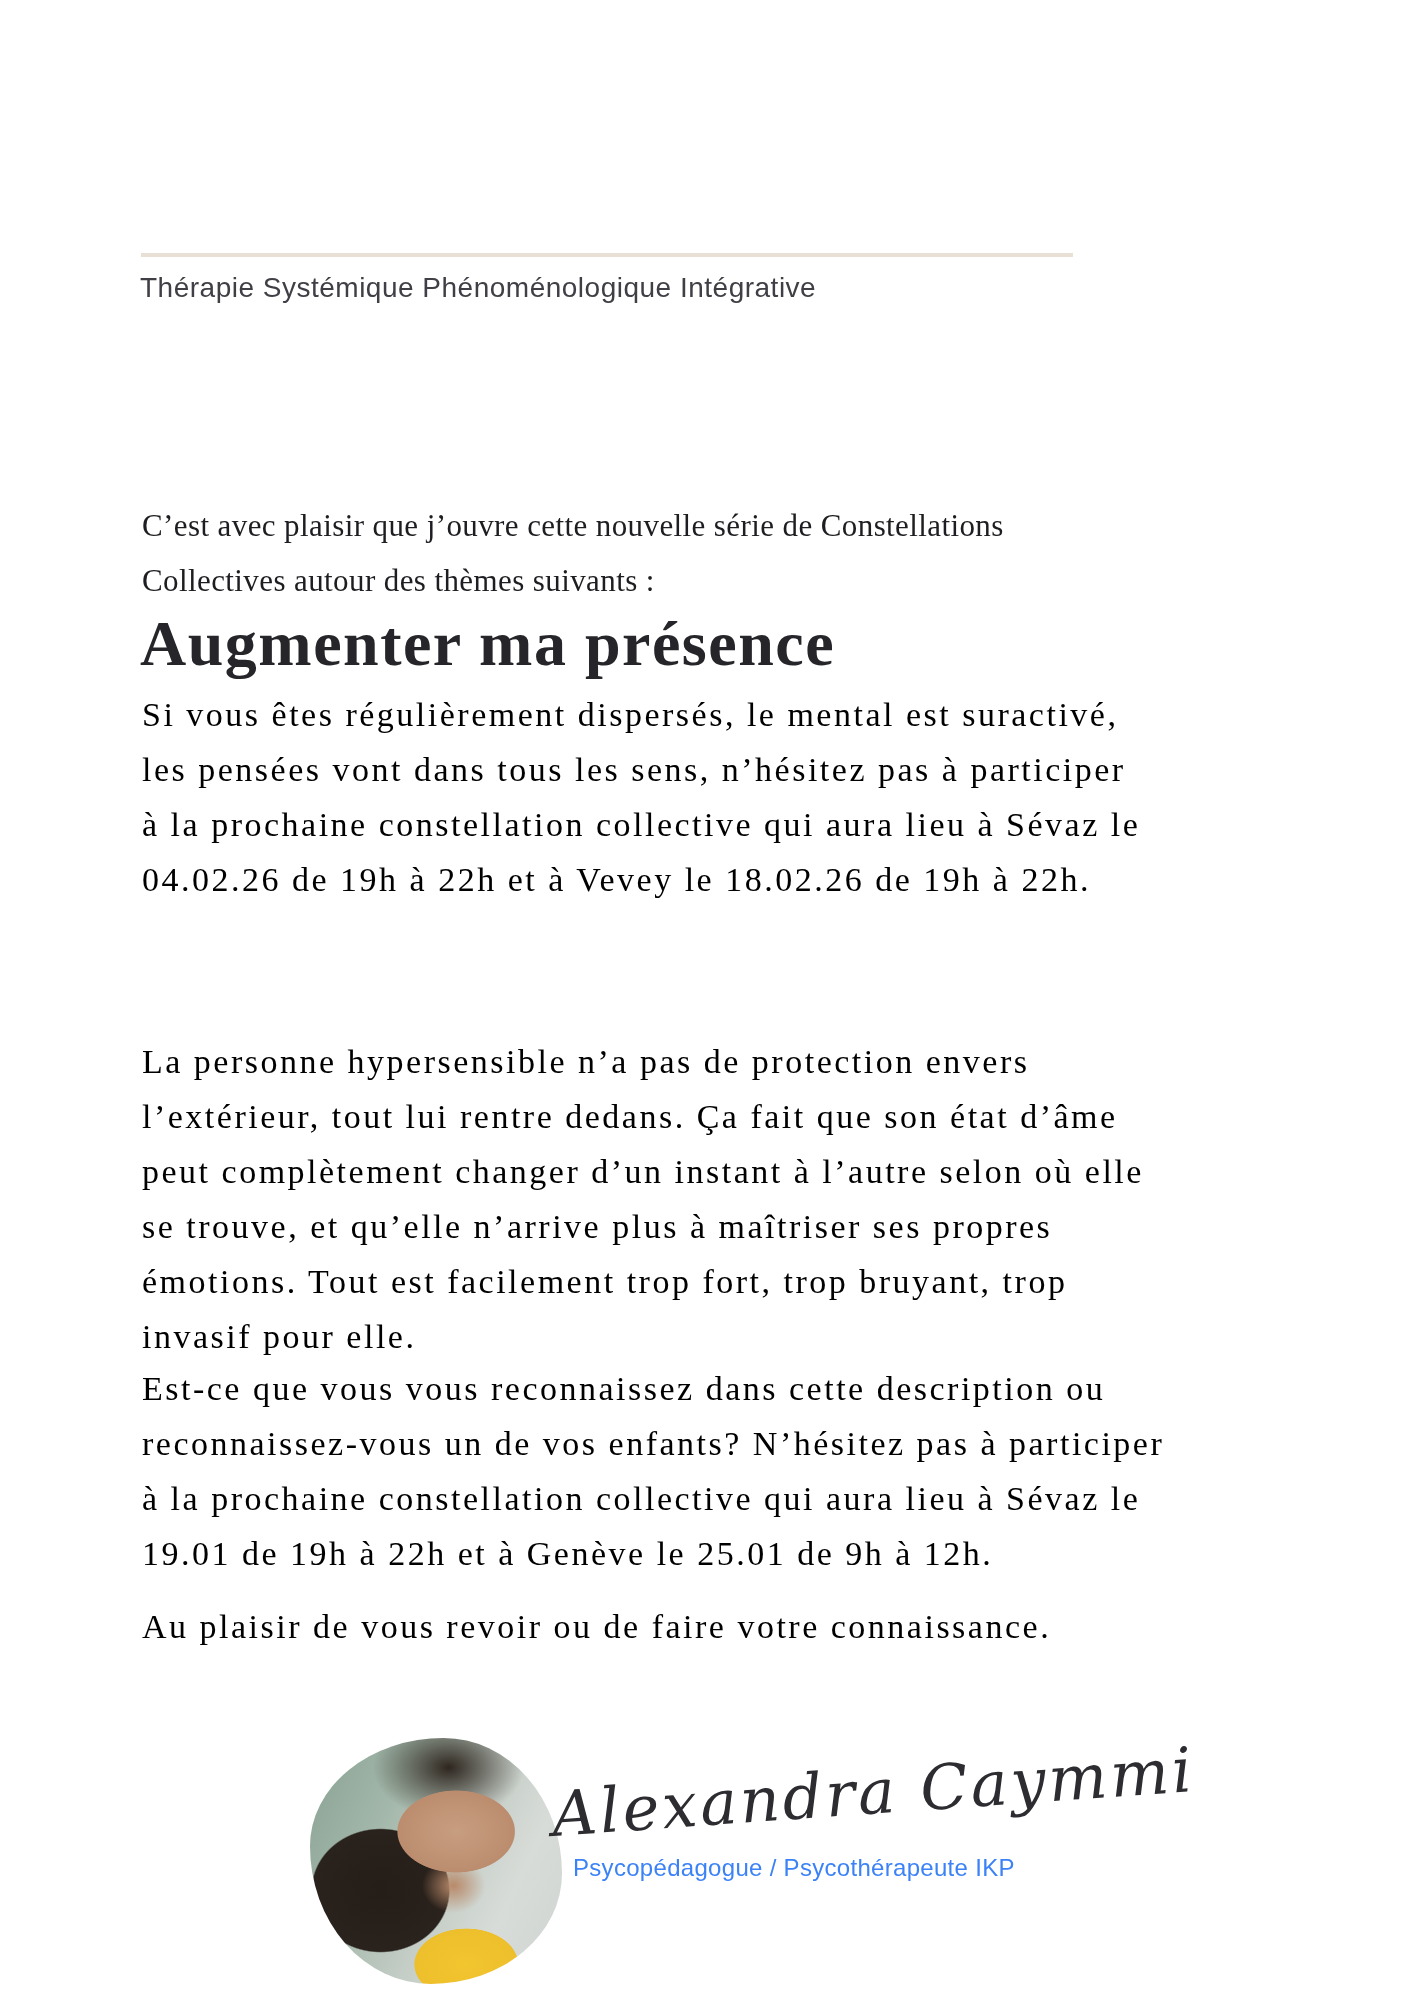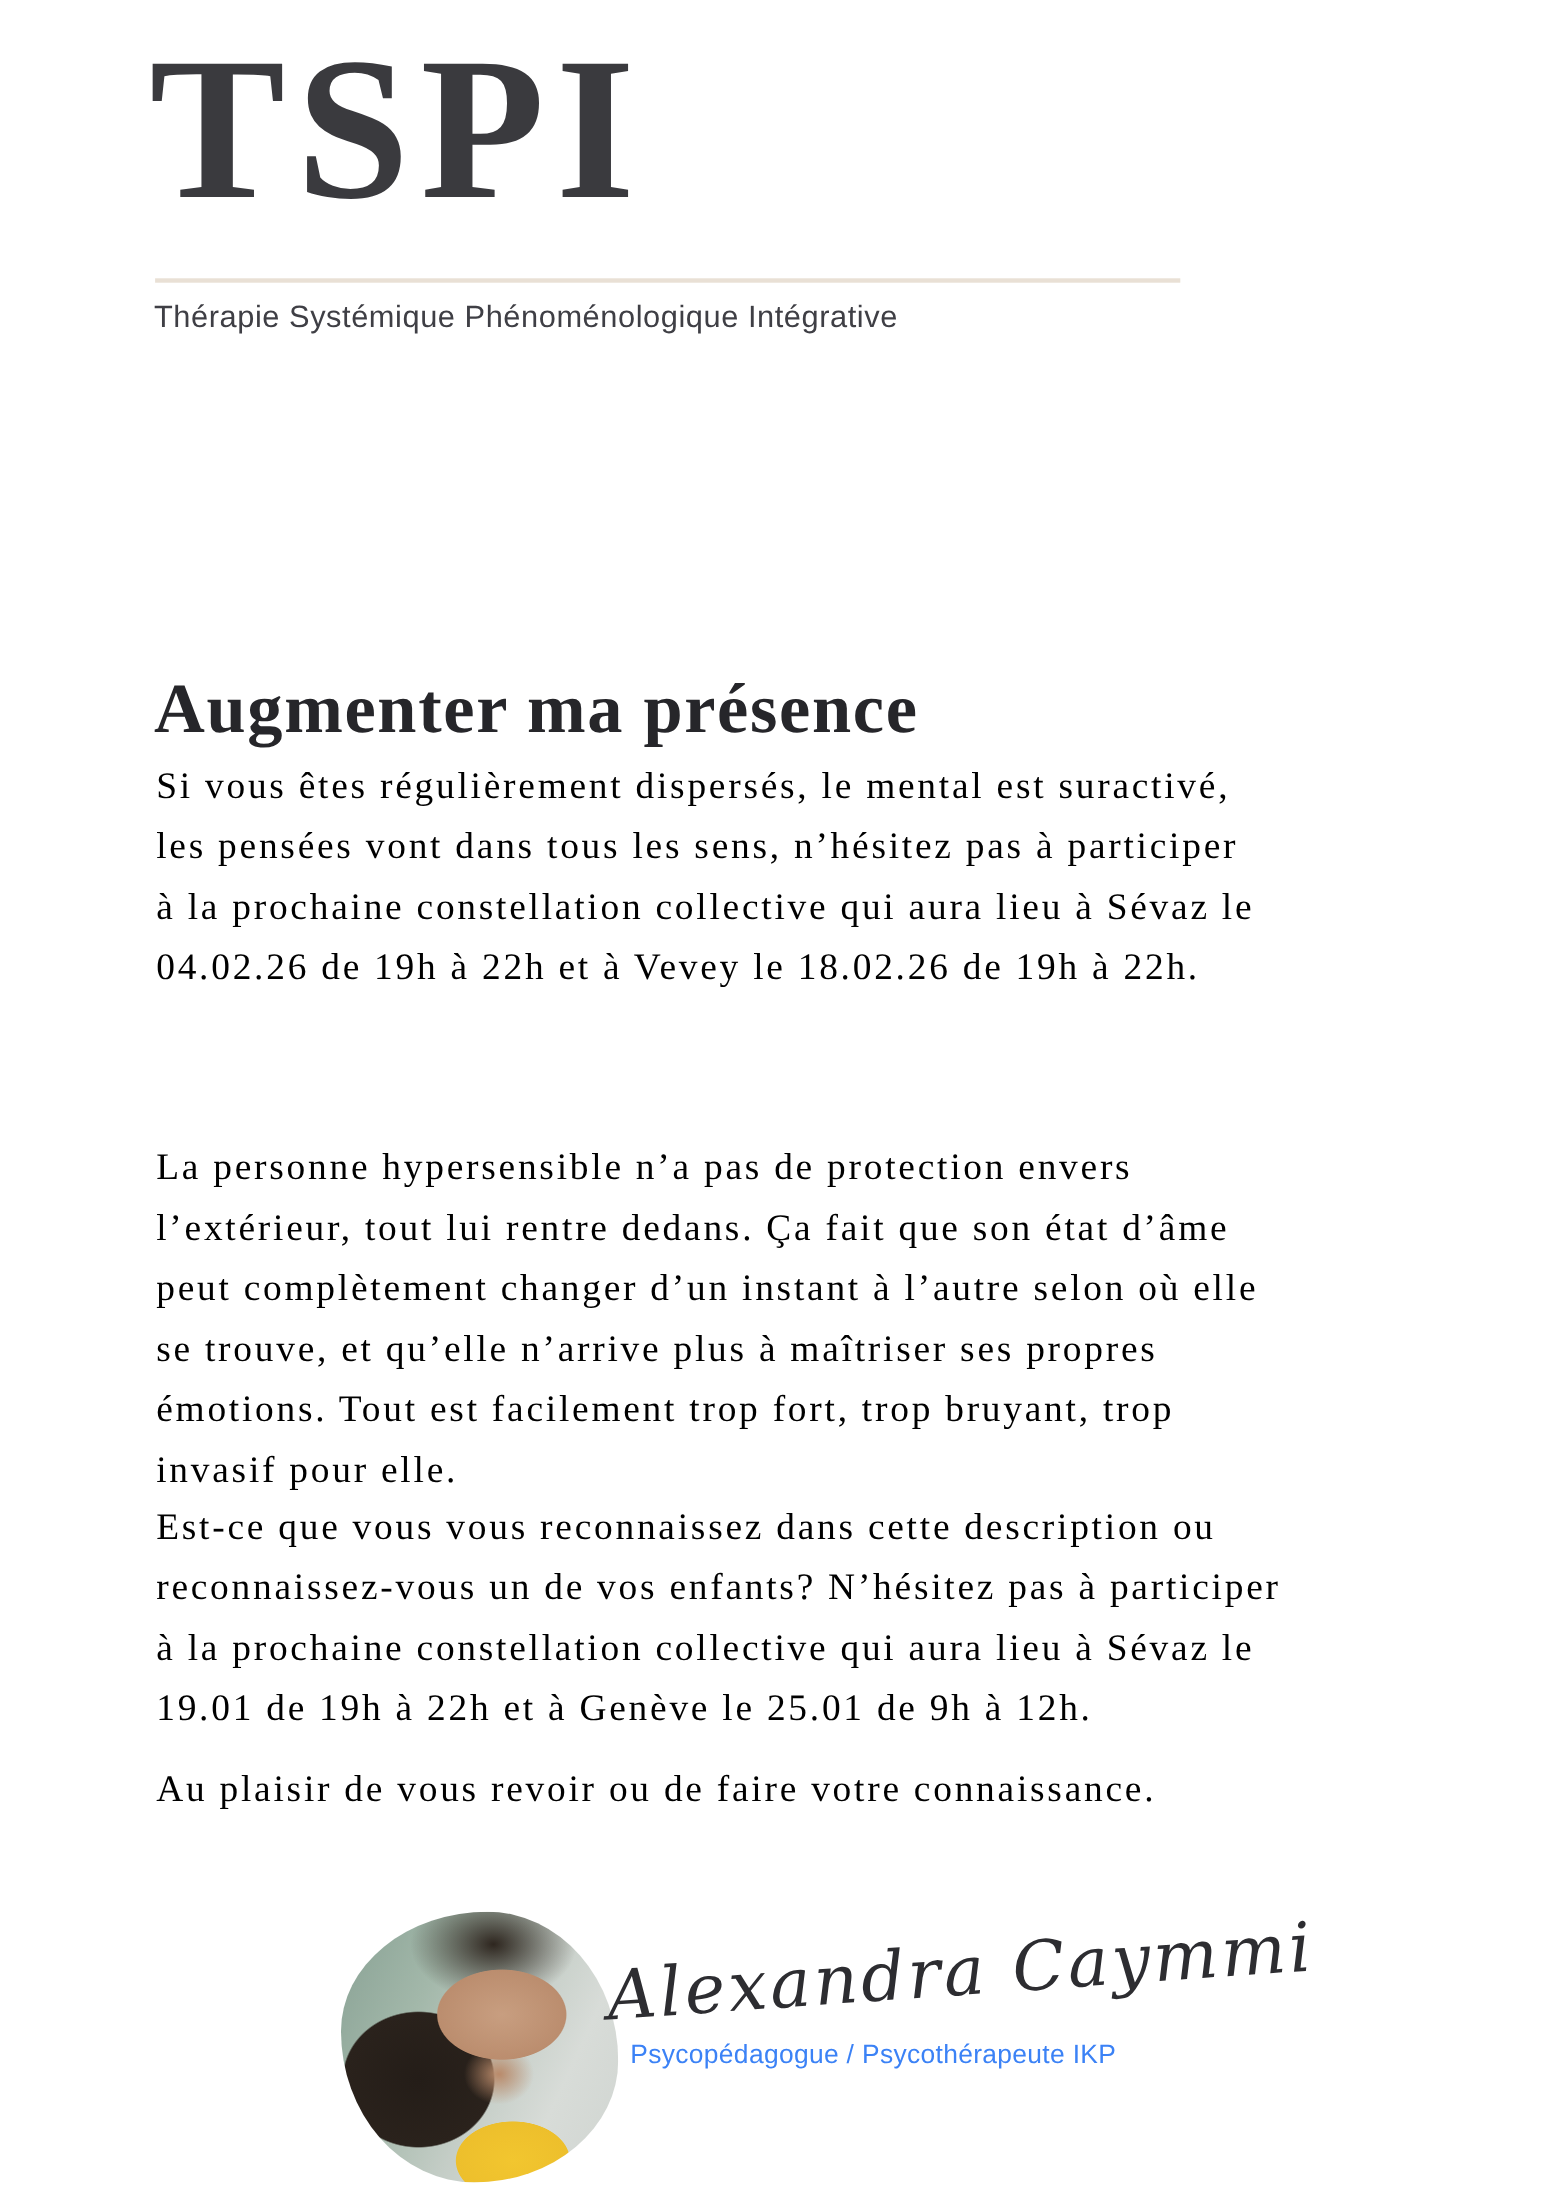--- a/index.html
+++ b/index.html
@@ -132,27 +132,28 @@
     letter-spacing: 0.3px;
     color: #3b82f6;
     white-space: nowrap;
   }
 </style>
 </head>
 <body>
 
 <div class="page">
 
-  <div class="logo">TSPI</div>
 
   <div class="divider"></div>
 
   <div class="subtitle">Thérapie Systémique Phénoménologique Intégrative</div>
 
 
+  <div class="intro">C’est avec plaisir que j’ouvre cette nouvelle série de Constellations
+Collectives autour des thèmes suivants :</div>
 
   <div class="section-heading h1">Augmenter ma présence</div>
   <div class="body-text p1">Si vous êtes régulièrement dispersés, le mental est suractivé,
 les pensées vont dans tous les sens, n’hésitez pas à participer
 à la prochaine constellation collective qui aura lieu à Sévaz le
 04.02.26 de 19h à 22h et à Vevey le 18.02.26 de 19h à 22h.</div>
 
   <div class="body-text p2">La personne hypersensible n’a pas de protection envers
 l’extérieur, tout lui rentre dedans. Ça fait que son état d’âme
 peut complètement changer d’un instant à l’autre selon où elle

